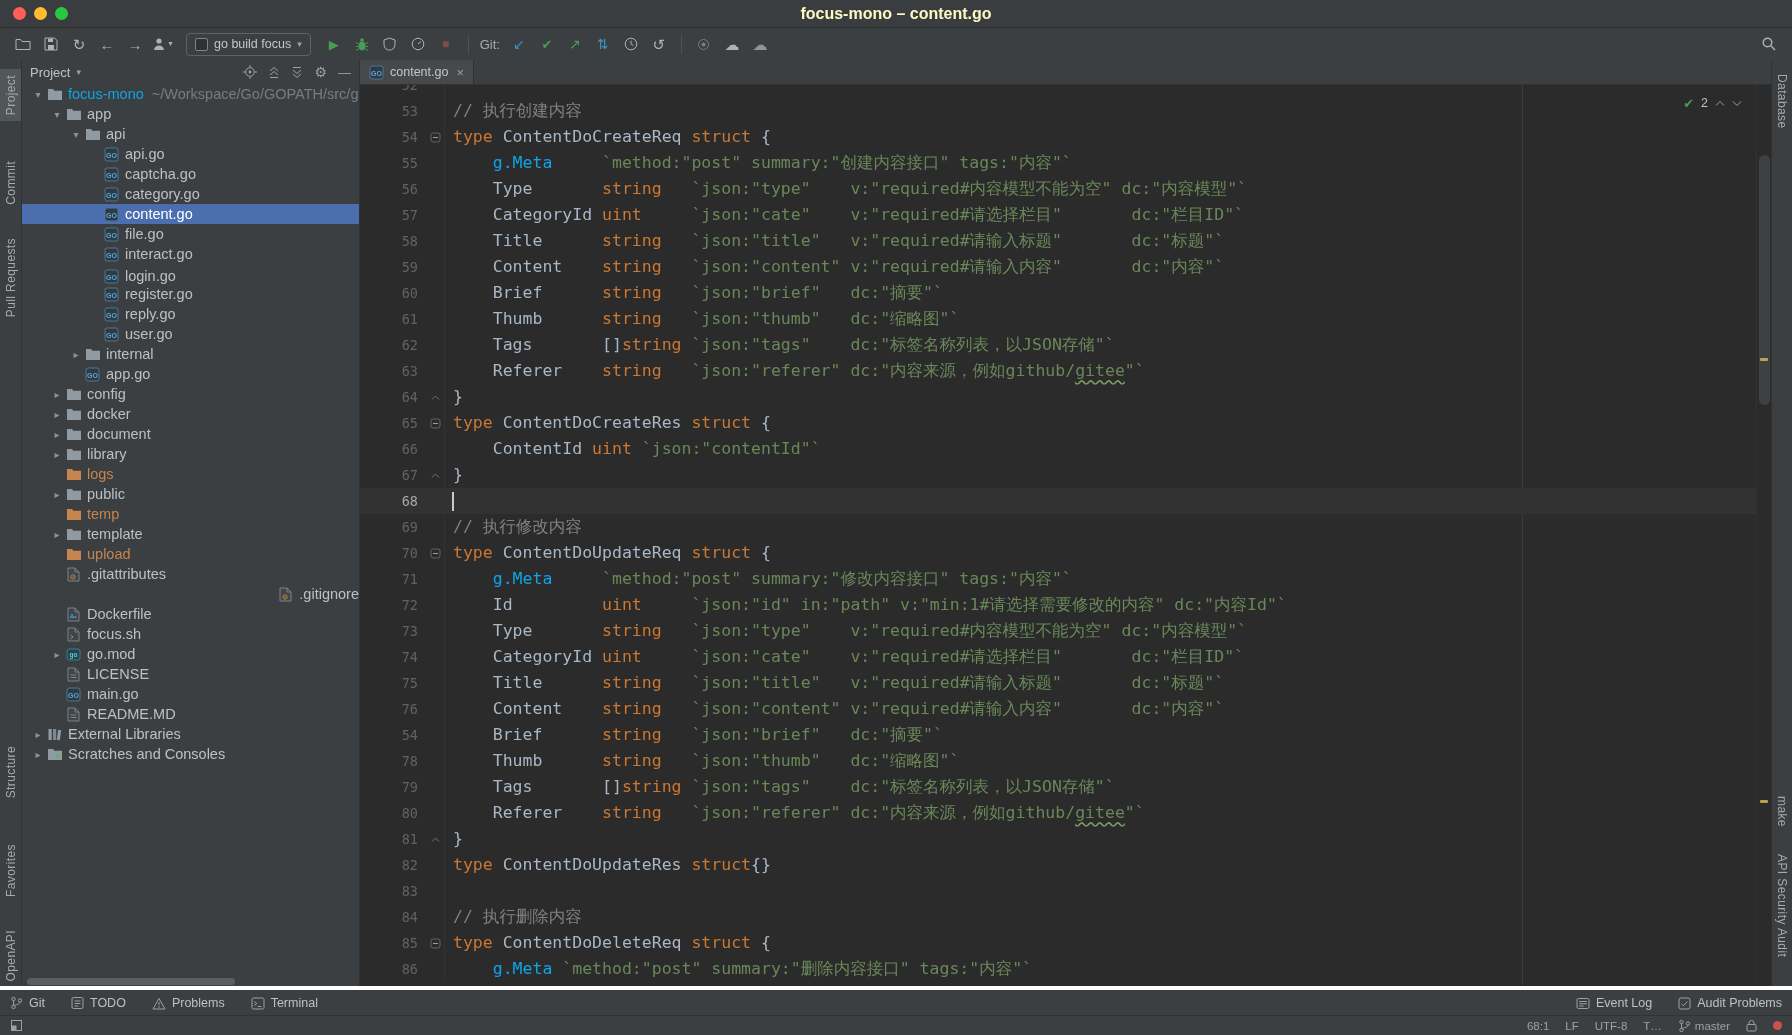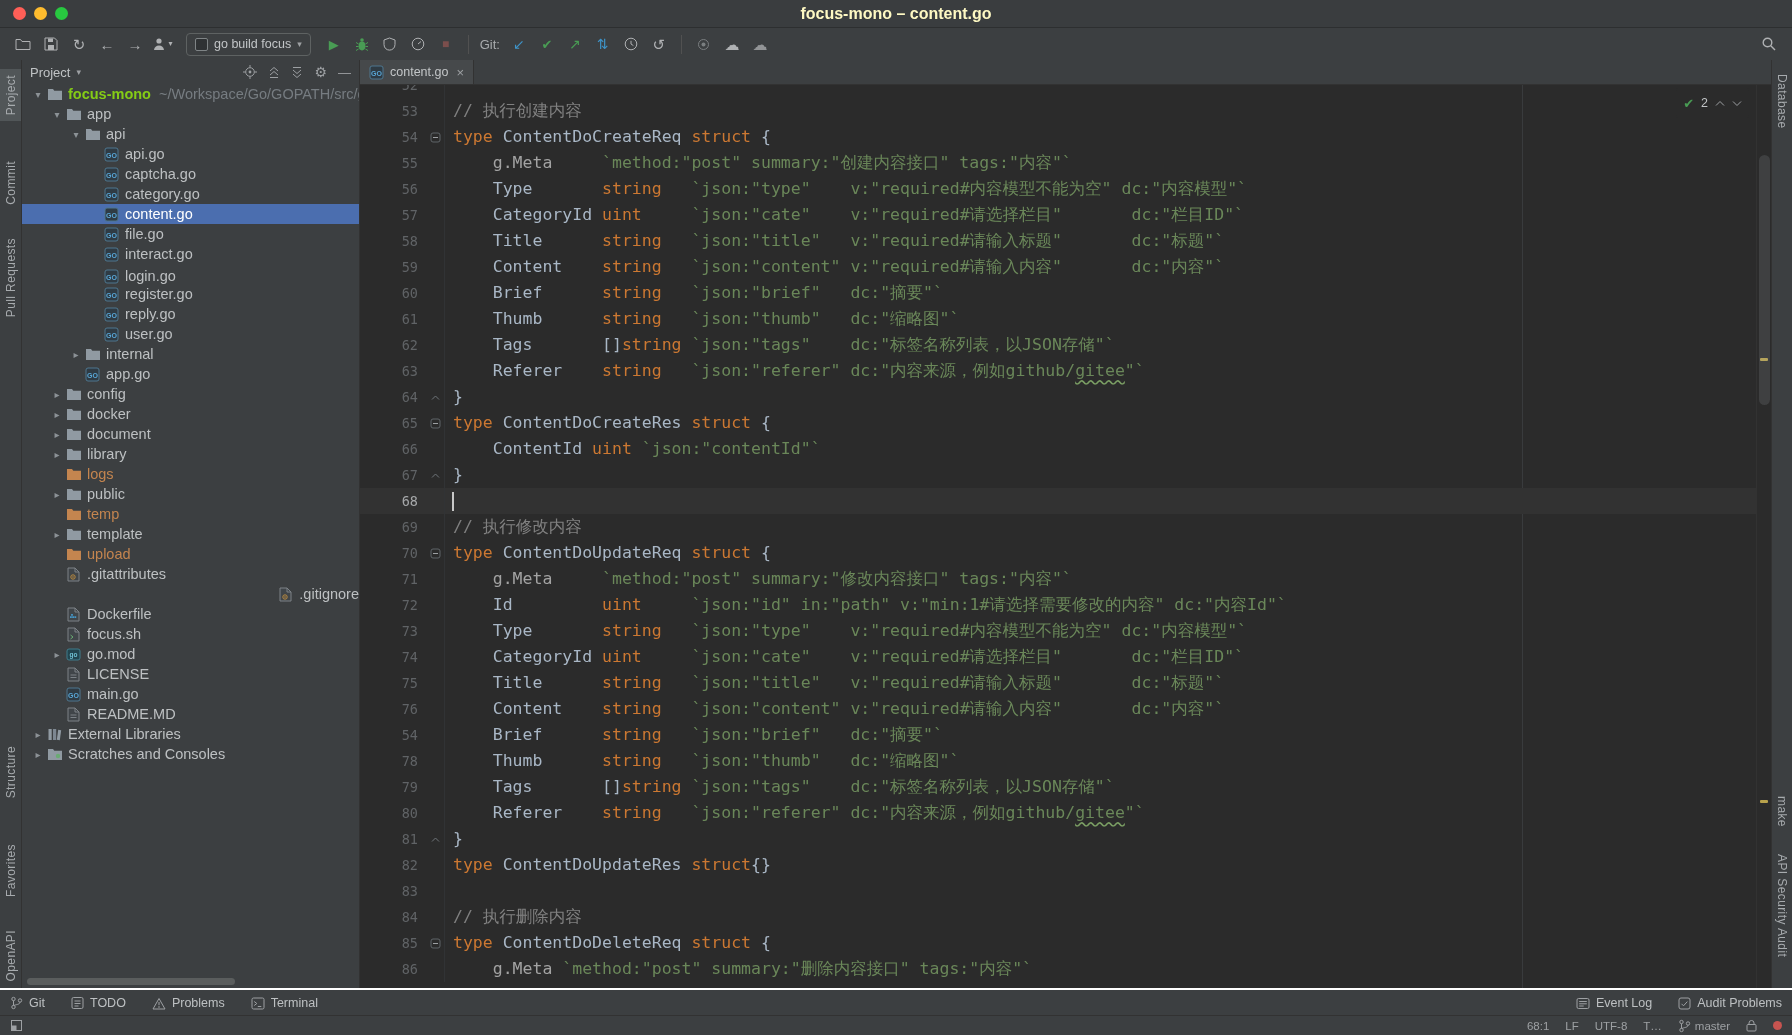--- a/index.html
+++ b/index.html
@@ -40,21 +40,21 @@
   .ppanel{width:337px;border-right:1px solid #323232;display:flex;flex-direction:column;position:relative;background:#3c3f41;}
   .phead{height:24px;display:flex;align-items:center;padding:0 8px;gap:6px;font-size:13px;color:#c0c3c5;}
   .phead .caret{font-size:9px;color:#9da0a3;}
   .phicons{margin-left:auto;display:flex;align-items:center;gap:11px;color:#9da0a3;}
   .tree{flex:1;overflow:hidden;position:relative;font-size:14.5px;}
   .trow{height:20px;display:flex;align-items:center;white-space:nowrap;cursor:default;color:#bdc0c2;}
   .trow .chev{width:16px;font-size:10px;color:#8c9296;text-align:center;flex:none;}
   .trow .icn{width:17px;flex:none;margin-right:5px;}
   .trow.sel{background:#4b6eaf;color:#ffffff;}
   .trow.ex .tlabel{color:#c4854f;}
-  .tlabel.bold{font-weight:bold;color:#84cc16;}
+  .tlabel.bold{font-weight:normal;color:#0ea5e9;}
   .tpath{color:#767c81;margin-left:8px;overflow:hidden;}
   .hscroll{position:absolute;left:5px;bottom:5px;width:208px;height:7px;border-radius:4px;background:#5d6060;opacity:.9;}
   
   .editor-col{flex:1;display:flex;flex-direction:column;min-width:0;background:#2b2b2b;}
   .tabbar{height:24px;background:#3c3f41;border-bottom:1px solid #323232;display:flex;}
   .tab{height:24px;display:flex;align-items:center;gap:6px;padding:0 9px;background:#46494b;
     border-right:1px solid #323232;font-size:12.5px;color:#c3c6c8;cursor:default;}
   .tab-close{color:#9da0a3;font-size:13px;margin-left:2px;}
   .editor{flex:1;position:relative;overflow:hidden;font-family:"DejaVu Sans Mono","Liberation Mono",monospace;
     font-size:16.5px;line-height:26px;}
@@ -63,32 +63,32 @@
   .line.cur{background:#323232;}
   .line.cur .ln{color:#a6a8aa;}
   .ln{width:58px;text-align:right;color:#606366;font-size:13.5px;flex:none;padding-right:8px;line-height:26px;}
   .fold{width:18px;flex:none;display:flex;align-items:center;justify-content:center;border-right:1px solid #313335;}
   .lt{padding-left:8px;flex:1;position:relative;}
   .caretbar{position:absolute;left:7px;top:4px;width:1.7px;height:19px;background:#c8c8c8;}
   .tok-k{color:#cc7832;}
   .tok-s{color:#6a8759;}
   .tok-c{color:#808080;}
   .tok-d{color:#a9b7c6;}
-  .tok-m{color:#a3a3a3;}
+  .tok-m{color:#0ea5e9;}
   .tok-u{color:#6a8759;text-decoration:underline;text-decoration-style:wavy;text-decoration-color:#7a9e63;text-underline-offset:3px;}
   .wrapguide{position:absolute;left:1162px;top:0;bottom:0;width:1px;background:#393b3d;}
   .estripe{position:absolute;right:0;top:0;bottom:0;width:14px;background:#2b2b2b;border-left:1px solid #323232;}
   .etick{position:absolute;right:3px;width:8px;height:3px;border-radius:1px;background:#b8a24c;}
   .vthumb{position:absolute;right:1px;top:70px;width:11px;height:250px;border-radius:6px;background:rgba(170,175,180,.16);}
   .inspect{position:absolute;top:3px;right:22px;display:flex;align-items:center;gap:7px;
     background:rgba(43,43,43,.92);padding:2px 7px;font-size:12.5px;color:#c0c3c5;border-radius:3px;z-index:6;
     font-family:"Liberation Sans",sans-serif;}
   .inspect .ok{color:#499c54;font-size:13px;}
   
-  .btools{position:absolute;left:0;right:0;bottom:19px;height:26px;background:#3c3f41;border-top:2px solid #ffffff;
+  .btools{position:absolute;left:0;right:0;bottom:19px;height:26px;background:#3c3f41;border-top:4px solid #ffffff;
     display:flex;align-items:center;padding:0 10px;font-size:12.5px;color:#bdc0c2;}
   .bitem{display:flex;align-items:center;gap:6px;margin-right:26px;cursor:default;}
   .bright{margin-left:auto;display:flex;align-items:center;}
   .bright .bitem{margin-right:0;margin-left:26px;}
   .statusbar{position:absolute;left:0;right:0;bottom:0;height:19px;background:#3c3f41;border-top:1px solid #323232;
     display:flex;align-items:center;padding:0 10px;font-size:11.5px;color:#9da0a3;}
   .st-right{margin-left:auto;display:flex;align-items:center;gap:16px;}
   .st-branch{display:flex;align-items:center;gap:4px;}
   .reddot{width:9px;height:9px;border-radius:50%;background:#c75450;display:inline-block;}
 </style>

